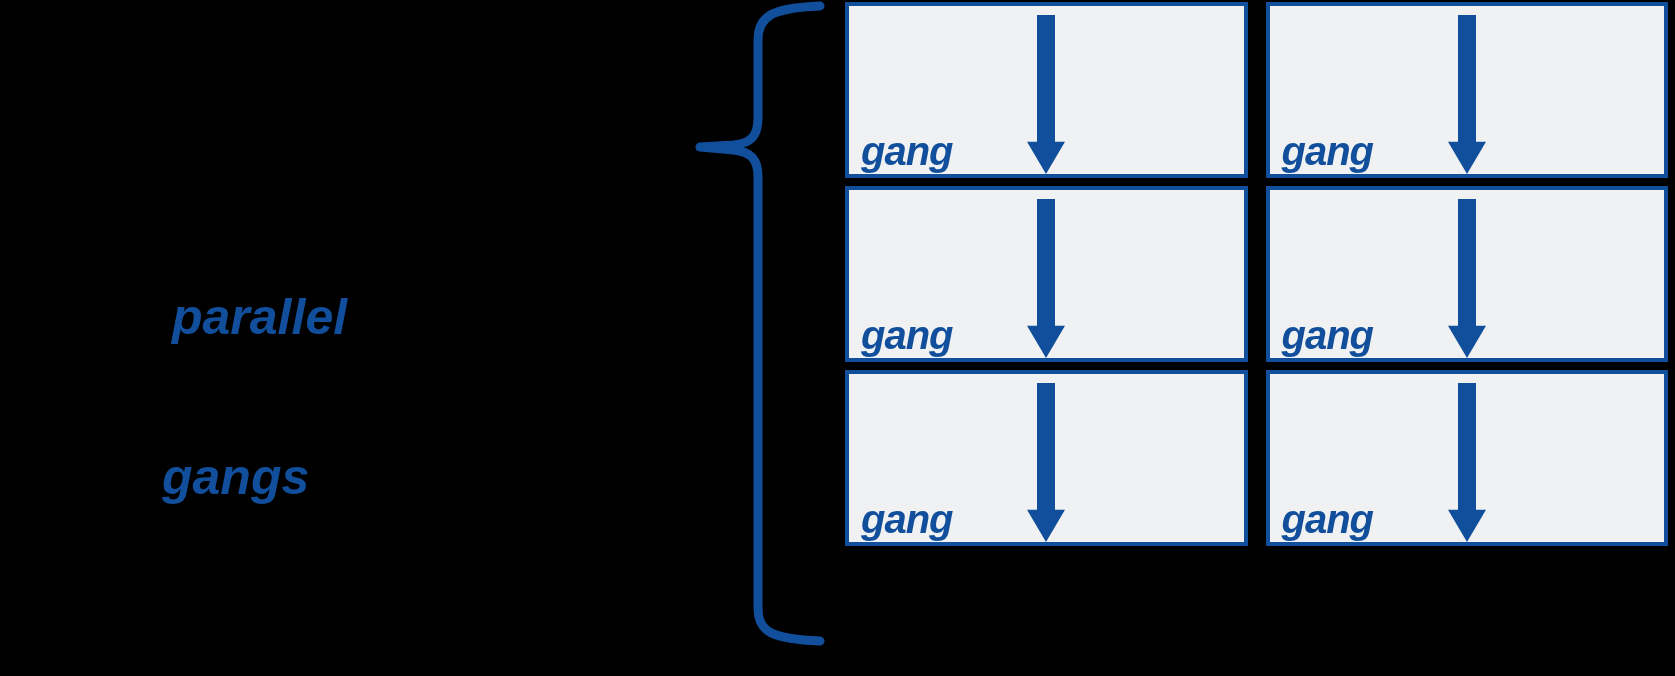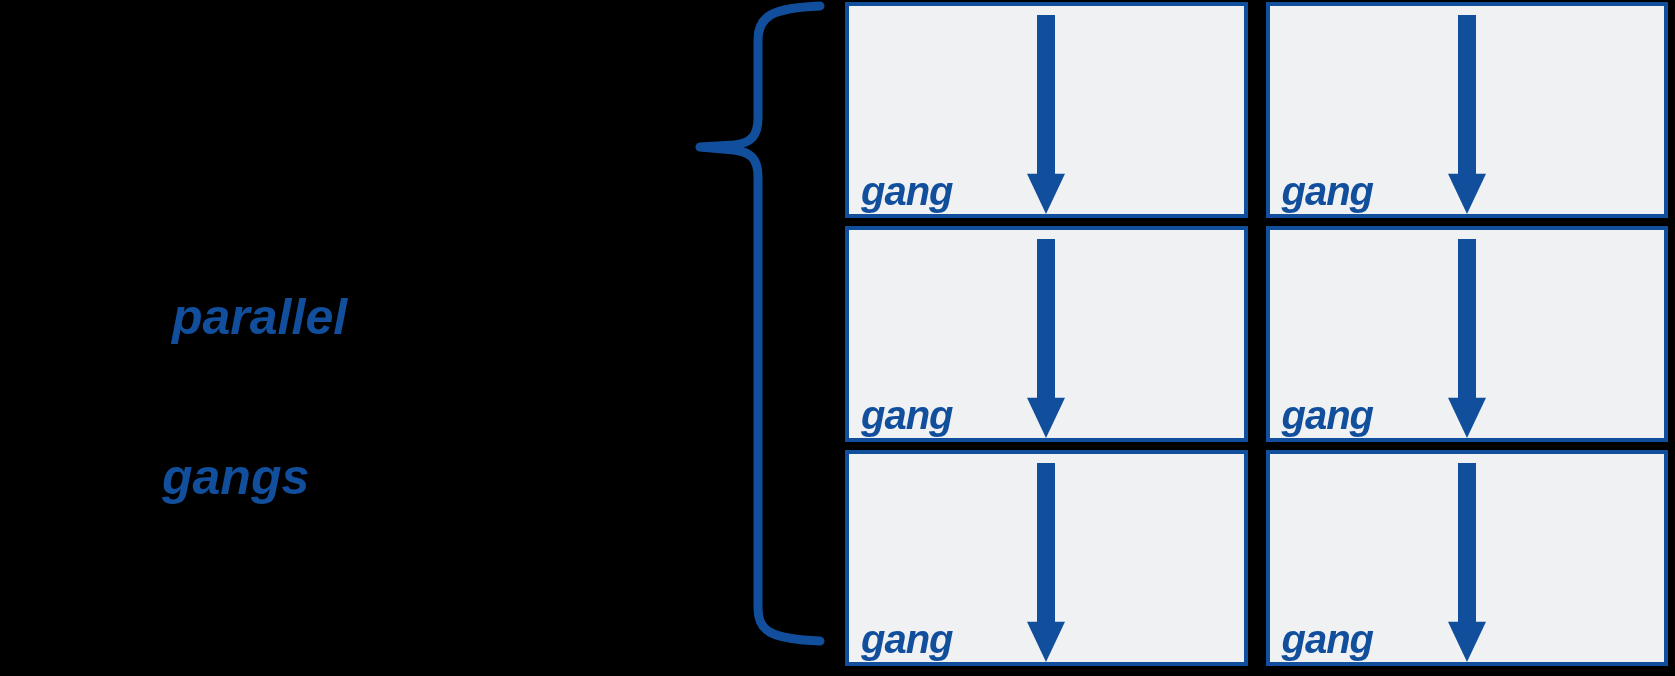--- a/index.html
+++ b/index.html
@@ -47,21 +47,21 @@
     top: 0px;
     width: 135px;
     height: 650px;
     color: var(--blue);
   }
   .grid {
     position: absolute;
     left: 845px;
     top: 2px;
     width: 823px;
-    height: 664px;
+    height: 544px;
     display: grid;
     grid-template-columns: 1fr 1fr;
     grid-template-rows: 1fr 1fr 1fr;
     column-gap: 18px;
     row-gap: 8px;
   }
   .gang-box {
     position: relative;
     background: var(--box-fill);
     border: 4px solid var(--blue);

